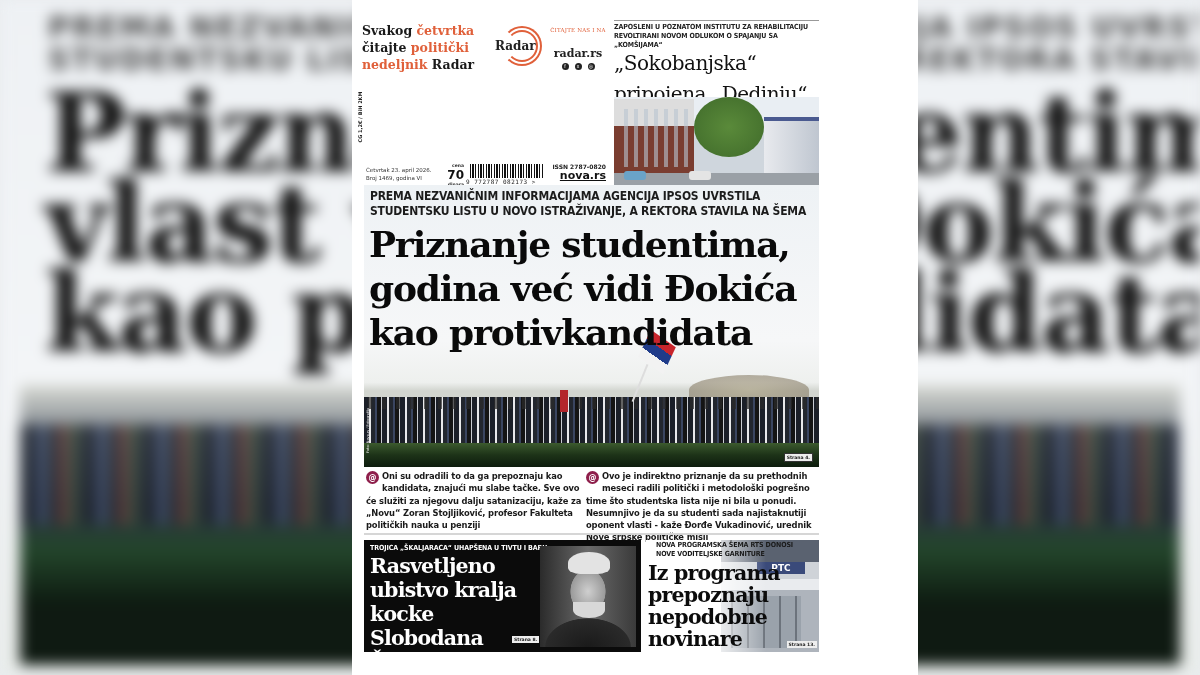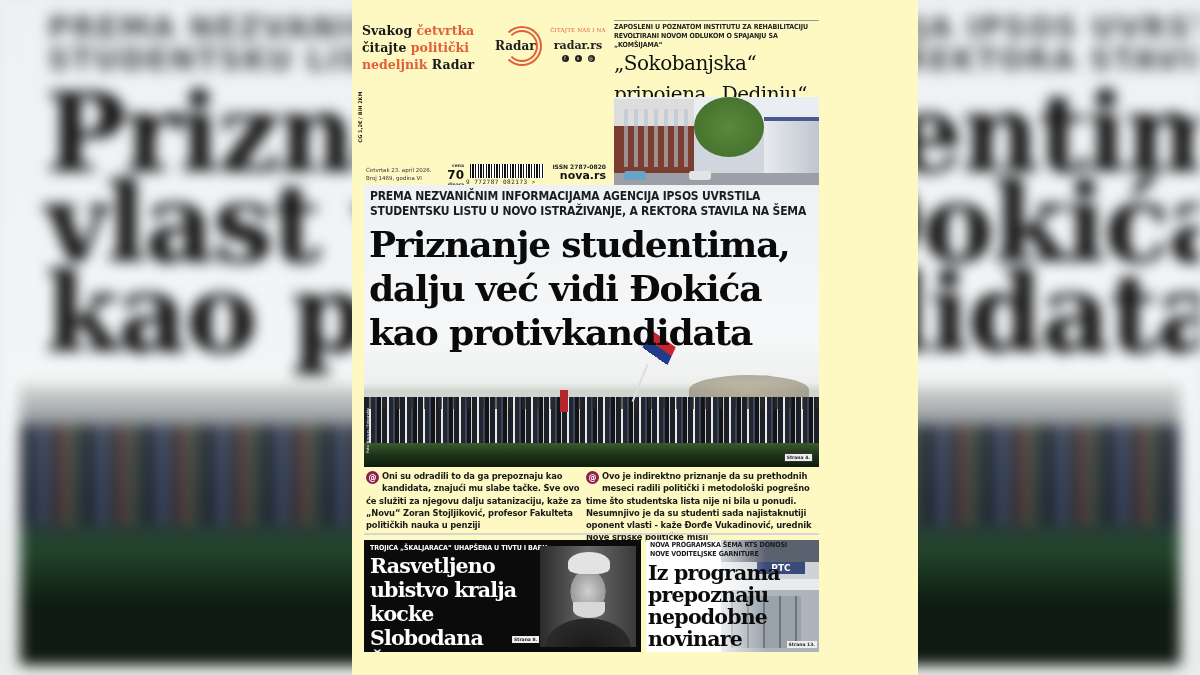--- a/index.html
+++ b/index.html
@@ -11,50 +11,50 @@
   .bg .bg-kicker { position: absolute; left: 48px; top: 10px; font: bold 30px "DejaVu Sans", sans-serif; color: #444; letter-spacing: 2px; white-space: nowrap; }
   .bg .bg-kicker2 { top: 42px; }
   .bg .bg-head { position: absolute; left: 45px; font: bold 108px "DejaVu Serif", serif; color: #111; white-space: nowrap; letter-spacing: -2px; }
   .bg .bg-crowd { position: absolute; left: 20px; right: 20px; top: 385px; height: 220px;
      background: linear-gradient(180deg, #d8dad4 0%, #5b6470 30%, #2b3340 55%, #23452b 75%, #0d1a10 100%); }
   .bg .bg-crowd::before { content: ""; position: absolute; left: 0; right: 0; top: 40px; height: 100px;
      background: repeating-linear-gradient(90deg, #1f2530 0 18px, #4a5a80 18px 26px, #2a2f35 26px 40px, #7e3a3a 40px 46px, #3b4a3b 46px 60px); opacity: .8; }
   .bg .bg-bottom { position: absolute; left: 20px; right: 20px; top: 605px; height: 60px; background: #0f1a12; }
 
   
-  .page { position: absolute; left: 352px; top: 0; width: 566px; height: 675px; background: #fef9c3; }
+  .page { position: absolute; left: 352px; top: 0; width: 566px; height: 675px; background: #ffffff; }
 
   
   .promo { position: absolute; left: 10px; top: 22px; width: 130px; font: bold 12.5px "DejaVu Serif", serif; line-height: 17px; color: #1a1a1a; }
   .promo .acc { color: #e0603a; }
   .radar-logo { position: absolute; left: 140px; top: 24px; width: 50px; height: 46px; }
   .radar-logo .rl-text { position: absolute; left: 3px; top: 15px; font: bold 12px "DejaVu Serif", serif; color: #222; }
   .radar-logo .arc { position: absolute; border: 2px solid #e0603a; border-left-color: transparent; border-bottom-color: #e0603a; border-radius: 50%; }
   .radar-info { position: absolute; left: 196px; top: 27px; width: 60px; text-align: center; }
   .radar-info .ri-cta { font: 5.5px "DejaVu Serif", serif; color: #e0603a; letter-spacing: .2px; }
-  .radar-info .ri-site { font: bold 11px "DejaVu Serif", serif; color: #222; margin-top: 6px; }
+  .radar-info .ri-site { font: bold 11px "DejaVu Serif", serif; color: #222; margin-top: 14px; }
   .radar-info .ri-icons { display: flex; justify-content: center; gap: 6px; margin-top: 3px; }
   .radar-info .ri-icons span { width: 7px; height: 7px; border-radius: 50%; background: #222; color: #fff; font-size: 5px; line-height: 7px; text-align: center; }
 
   
   .mast { position: absolute; left: 14px; top: 83px; width: 240px; height: 78px; background: #8e1e4b; overflow: hidden; }
   .mast .logo { position: absolute; left: 4px; top: -14px; font: bold 86px "DejaVu Sans", sans-serif; color: #fff; letter-spacing: -3px; line-height: 100px; }
   .side-price { position: absolute; left: 2px; top: 84px; width: 10px; height: 72px; }
   .side-price span { position: absolute; left: -30px; top: 30px; width: 72px; transform: rotate(-90deg); font: bold 5px "DejaVu Sans", sans-serif; color: #222; text-align: center; white-space: nowrap; }
   .mast-info { position: absolute; left: 14px; top: 163px; width: 240px; height: 22px; }
   .mast-info .date { position: absolute; left: 0; top: 3px; font: 5.5px "DejaVu Sans", sans-serif; color: #333; line-height: 8px; }
   .mast-info .price { position: absolute; left: 78px; top: 0; width: 20px; text-align: right; line-height: 1; }
   .mast-info .price .pl { font: bold 4.5px "DejaVu Sans", sans-serif; color: #333; }
   .mast-info .price .pv { font: bold 12px "DejaVu Sans", sans-serif; color: #111; }
   .barcode { position: absolute; left: 104px; top: 1px; width: 74px; height: 14px;
      background: repeating-linear-gradient(90deg, #111 0 1px, #fff 1px 2px, #111 2px 4px, #fff 4px 5px, #111 5px 6px, #fff 6px 8px); }
   .barcode-num { position: absolute; left: 100px; top: 15px; font: 6px "DejaVu Sans Mono", monospace; color: #222; letter-spacing: .5px; white-space: nowrap; }
   .mast-info .issn { position: absolute; right: 0; top: 0; text-align: right; }
   .mast-info .issn .in { font: bold 6px "DejaVu Sans", sans-serif; color: #222; }
-  .mast-info .issn .is { font: bold 11px "DejaVu Sans", sans-serif; color: #111; line-height: 12px; }
+  .mast-info .issn .is { font: bold 11px "DejaVu Sans", sans-serif; color: #111; line-height: 12px; text-decoration: underline; }
 
   
   .teaser { position: absolute; left: 262px; top: 20px; width: 205px; border-top: 1.5px solid #999; padding-top: 2px; }
   .teaser .tk { font: bold 7px "DejaVu Sans Condensed", "DejaVu Sans", sans-serif; color: #222; line-height: 9px; letter-spacing: -.1px; }
   .teaser .th { font: 20px "DejaVu Serif", serif; color: #111; line-height: 23px; margin-top: 2px; letter-spacing: -.5px; }
   .teaser .tp { position: absolute; right: 2px; top: 78px; font: bold 4.5px "DejaVu Sans", sans-serif; color: #333; }
   .teaser-photo { position: absolute; left: 262px; top: 97px; width: 205px; height: 88px; overflow: hidden;
      background: linear-gradient(180deg, #e9eef3 0 30%, #cfd6dd 30% 100%); }
   .teaser-photo .bld1 { position: absolute; left: 0; top: 2px; width: 80px; height: 76px; background: linear-gradient(180deg, #ddd 0 35%, #7a3d30 35% 100%); }
   .teaser-photo .bld1::after { content: ""; position: absolute; left: 4px; right: 4px; top: 10px; height: 58px;
@@ -101,21 +101,21 @@
   .bl .bphoto::after { content: ""; position: absolute; left: 33px; top: 56px; width: 32px; height: 16px; border-radius: 0 0 50% 50%; background: #d8d8d8; }
   .bl .bref { position: absolute; left: 148px; top: 96px; font: bold 4.5px "DejaVu Sans", sans-serif; background: #eee; color: #222; padding: 1px 2px; }
 
   
   .br { position: absolute; left: 294px; top: 540px; width: 173px; height: 112px; overflow: hidden; background: #fff; }
   .br .brphoto { position: absolute; left: 75px; top: 0; width: 98px; height: 112px;
      background: linear-gradient(180deg, #5a6270 0 20%, #cfd3d8 20% 35%, #e9ebee 35% 45%, #aeb4bc 45% 100%); }
   .br .brphoto .rts { position: absolute; left: 36px; top: 22px; width: 48px; height: 12px; background: #3a4a7a; color: #fff; font: bold 9px "DejaVu Sans", sans-serif; text-align: center; line-height: 12px; }
   .br .brphoto .door { position: absolute; left: 10px; top: 56px; width: 70px; height: 52px; background: repeating-linear-gradient(90deg, #6c737c 0 2px, #9aa2ab 2px 16px); }
   .br .fade { position: absolute; left: 60px; top: 0; width: 60px; height: 112px; background: linear-gradient(90deg, #fff, rgba(255,255,255,0)); }
-  .br .rk { position: absolute; left: 4px; top: 1px; font: bold 7px "DejaVu Sans Condensed", "DejaVu Sans", sans-serif; color: #1a1a1a; line-height: 9px; letter-spacing: -.1px; z-index: 2; }
+  .br .rk { position: absolute; left: 10px; top: 1px; font: bold 7px "DejaVu Sans Condensed", "DejaVu Sans", sans-serif; color: #1a1a1a; line-height: 9px; letter-spacing: -.1px; z-index: 2; }
   .br .rh { position: absolute; left: 2px; top: 22px; font: bold 20.5px "DejaVu Serif", serif; color: #0b0b0b; line-height: 22px; letter-spacing: -.8px; z-index: 2; }
   .br .rref { position: absolute; right: 2px; bottom: 4px; font: bold 4.5px "DejaVu Sans", sans-serif; background: #eee; color: #222; padding: 1px 2px; z-index: 2; }
 </style>
 </head>
 <body>
 
 <div class="bg">
   <div class="bg-kicker">PREMA NEZVANIČNIM INFORMACIJAMA AGENCIJA IPSOS UVRSTILA</div>
   <div class="bg-kicker bg-kicker2">STUDENTSKU LISTU U NOVO ISTRAŽIVANJE, A REKTORA STAVILA NA ČELO</div>
   <div class="bg-head" style="top:70px">Priznanje studentima,</div>
@@ -190,21 +190,21 @@
       <div>STUDENTSKU LISTU U NOVO ISTRAŽIVANJE, A REKTORA STAVILA NA ŠEMA</div>
     </div>
     <div class="tree-r"></div>
     <div class="crowd"></div>
     <div class="grass"></div>
     <div class="flag2"></div>
     <div class="flagpole"></div>
     <div class="flag"></div>
     <div class="headline">
       <div>Priznanje studentima,</div>
-      <div>dalju već vidi Đokića</div>
+      <div>godina već vidi Đokića</div>
       <div>kao protivkandidata</div>
     </div>
     <div class="credit">
         <span>Foto: Nova.rs / Fotografija</span>
       </div>
     <div class="page-ref">Strana 4.</div>
   </div>
 
   <div class="quote q1">
     <span class="qicon">@</span>

